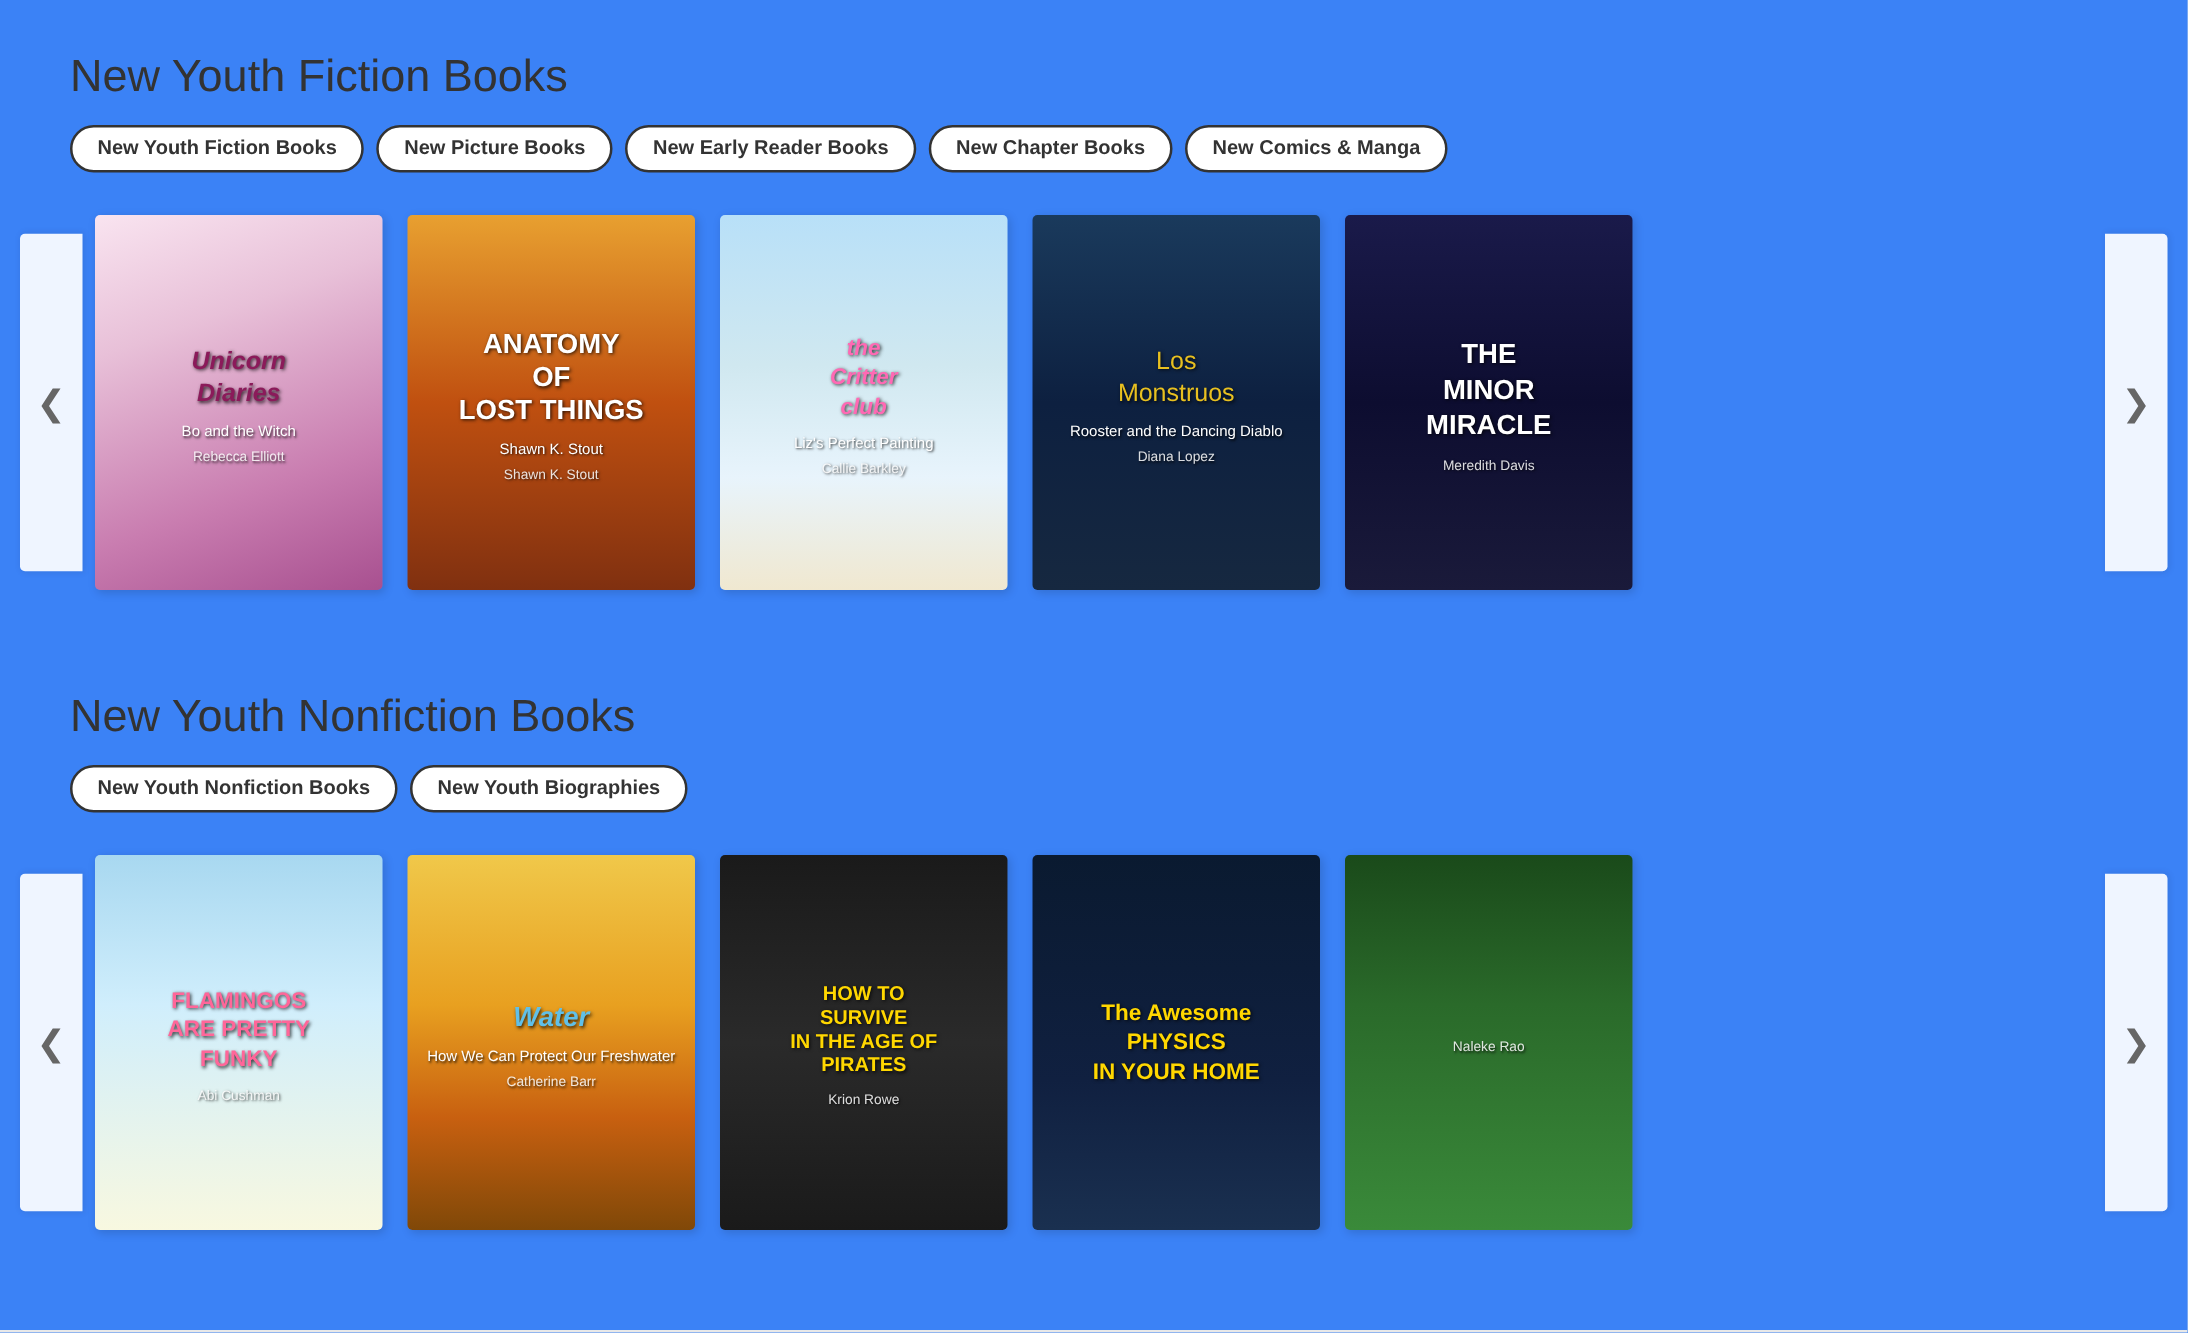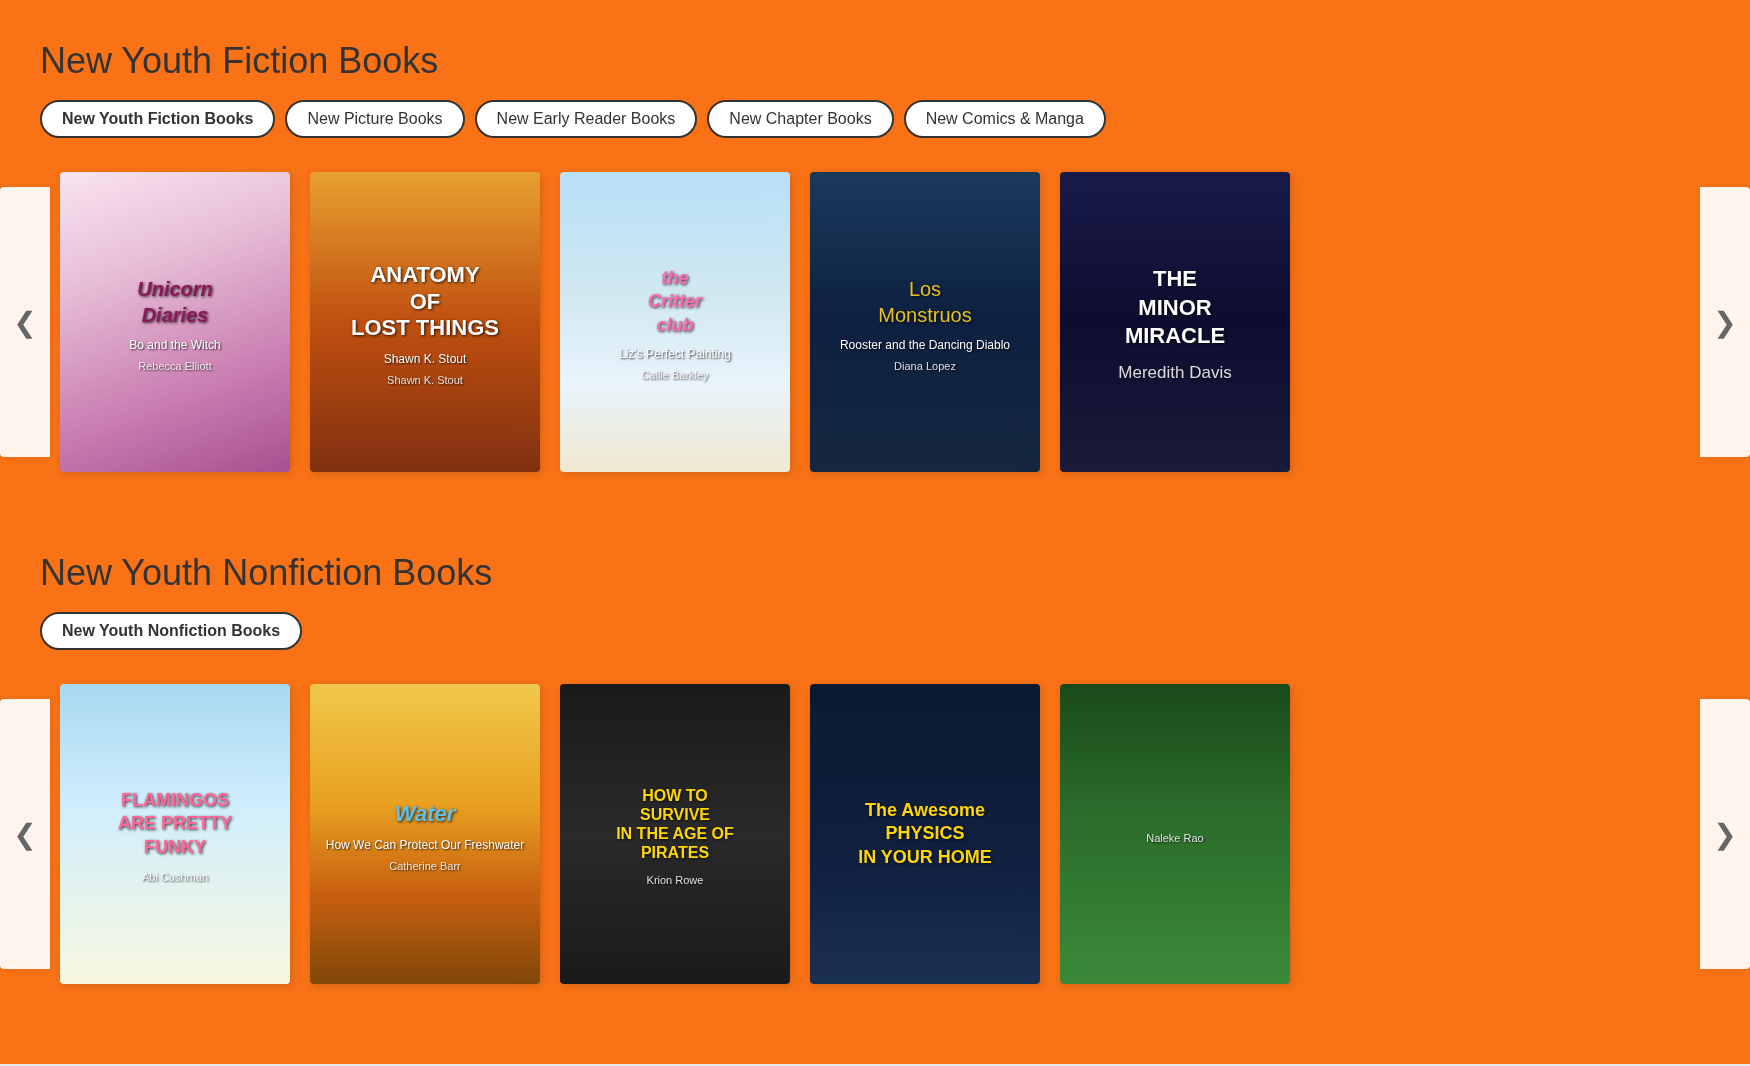--- a/index.html
+++ b/index.html
@@ -3,22 +3,22 @@
   <meta charset="utf-8">
   <style>
     * { box-sizing: border-box; margin: 0; padding: 0; }
     body {
       background: #e8e8e8;
       font-family: Arial, sans-serif;
       width: 1750px;
       min-height: 1066px;
     }
     .page-wrapper {
-      padding: 20px 0;
-      background: #f97316;
+      padding: 20px 16px;
+      background: #3b82f6;
     }
     .section {
       margin-bottom: 30px;
       padding: 20px 0 20px 0;
     }
     .section-title {
       font-size: 36px;
       font-weight: 400;
       color: #333;
       padding: 0 40px;
@@ -31,21 +31,21 @@
       margin-bottom: 24px;
       flex-wrap: wrap;
     }
     .filter-btn {
       border: 2px solid #333;
       border-radius: 25px;
       padding: 8px 20px;
       font-size: 16px;
       background: white;
       cursor: pointer;
-      font-weight: 400;
+      font-weight: 700;
       color: #333;
       white-space: nowrap;
     }
     .filter-btn.active {
       background: white;
       font-weight: 700;
       border-width: 2px;
     }
     .books-row {
       display: flex;
@@ -213,33 +213,34 @@
 Monstruos</div>
                 <div style="font-size: 12px; color: rgb(255, 255, 255); text-align: center; margin-top: 6px; text-shadow: rgba(0, 0, 0, 0.8) 1px 1px 2px;">Rooster and the Dancing Diablo</div>
                 <div style="font-size: 11px; color: rgba(255, 255, 255, 0.85); text-align: center; margin-top: 8px; text-shadow: rgba(0, 0, 0, 0.7) 1px 1px 2px;">Diana Lopez</div>
               </div>
             </div>
             <div class="book-card book-minor">
               <div class="book-inner">
                 <div class="book-title-overlay minor-title" style="white-space: pre-line;">THE
 MINOR
 MIRACLE</div>
-                <div style="font-size: 17px; color: rgba(255, 255, 255, 0.85); text-align: left; margin-top: 8px; text-shadow: rgba(0, 0, 0, 0.7) 1px 1px 2px;">Meredith Davis</div>
+                <div style="font-size: 11px; color: rgba(255, 255, 255, 0.85); text-align: left; margin-top: 8px; text-shadow: rgba(0, 0, 0, 0.7) 1px 1px 2px;">Meredith Davis</div>
               </div>
             </div>
           </div>
           <button class="scroll-nav-btn right">
             <span style="font-size:28px;color:#666;">❯</span>
           </button>
         </div>
       </div>
       <div class="section">
         <h2 class="section-title">New Youth Nonfiction Books</h2>
         <div class="filter-bar">
           <button class="filter-btn active">New Youth Nonfiction Books</button>
+          <button class="filter-btn">New Youth Biographies</button>
         </div>
         <div class="carousel-container">
           <button class="scroll-nav-btn left">
             <span style="font-size:28px;color:#666;">❮</span>
           </button>
           <div class="books-row">
             <div class="book-card book-flamingo">
               <div class="book-inner">
                 <div class="book-title-overlay flamingo-title" style="white-space: pre-line;">FLAMINGOS
 ARE PRETTY

